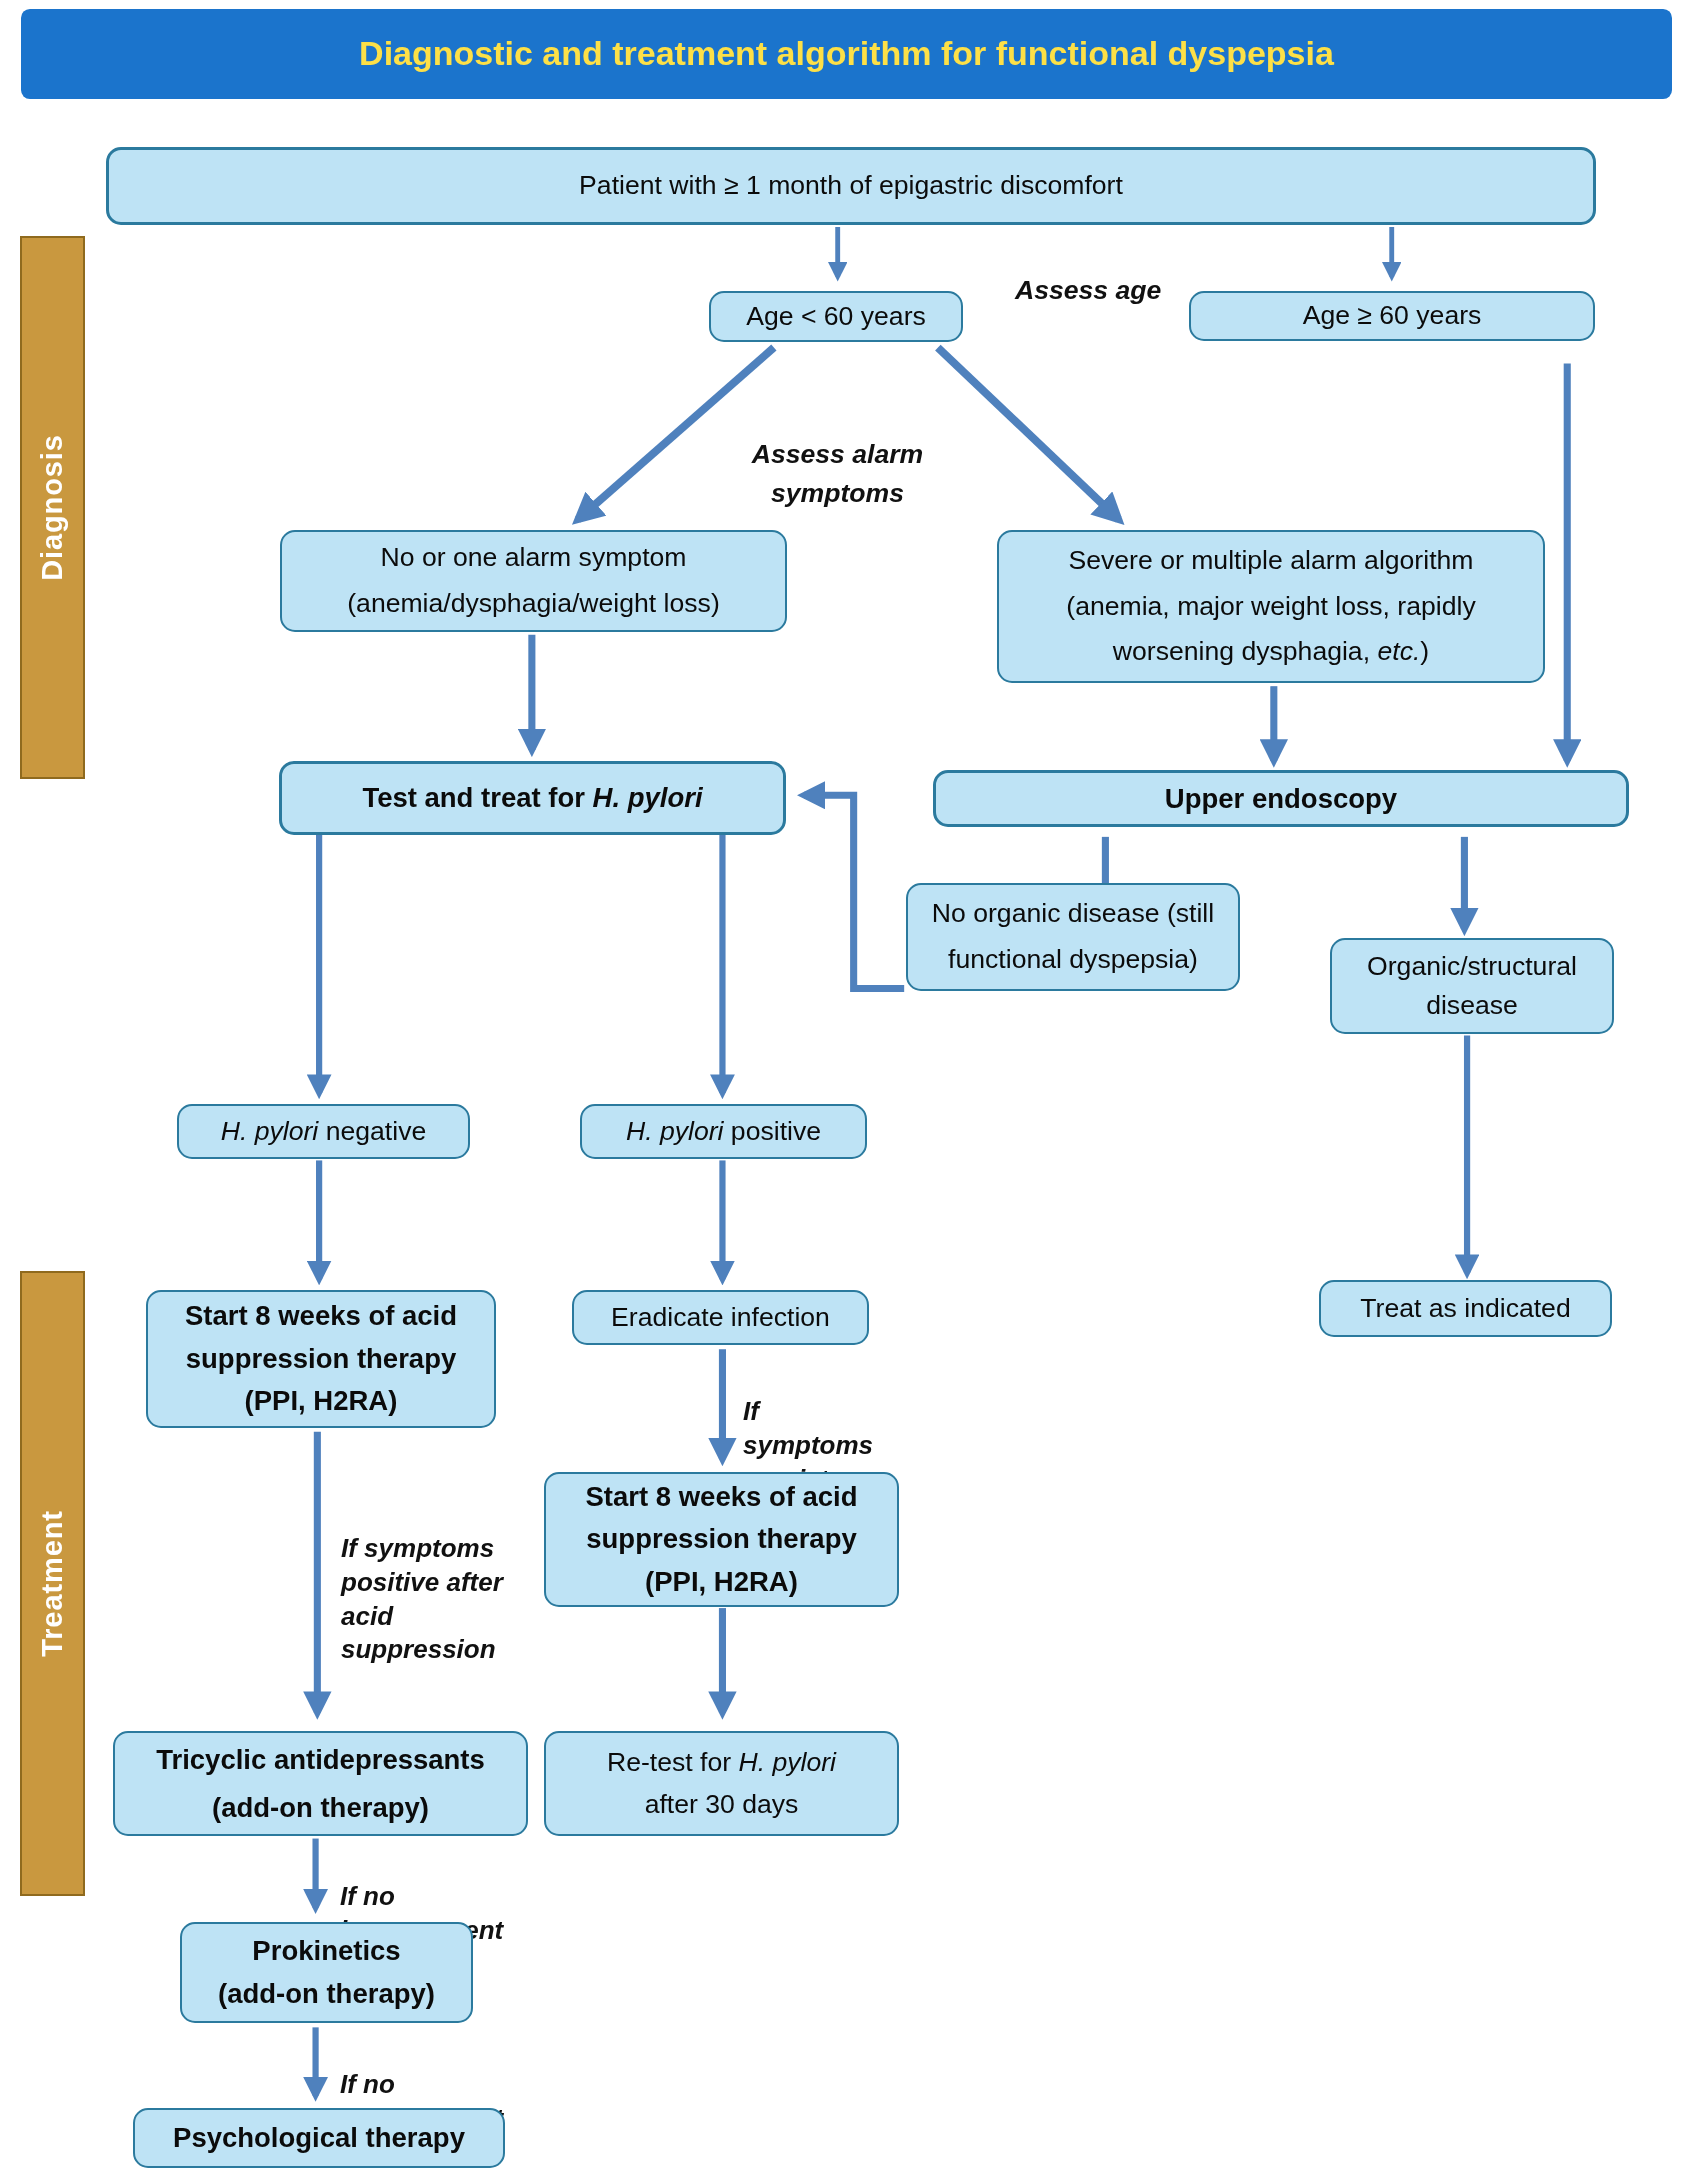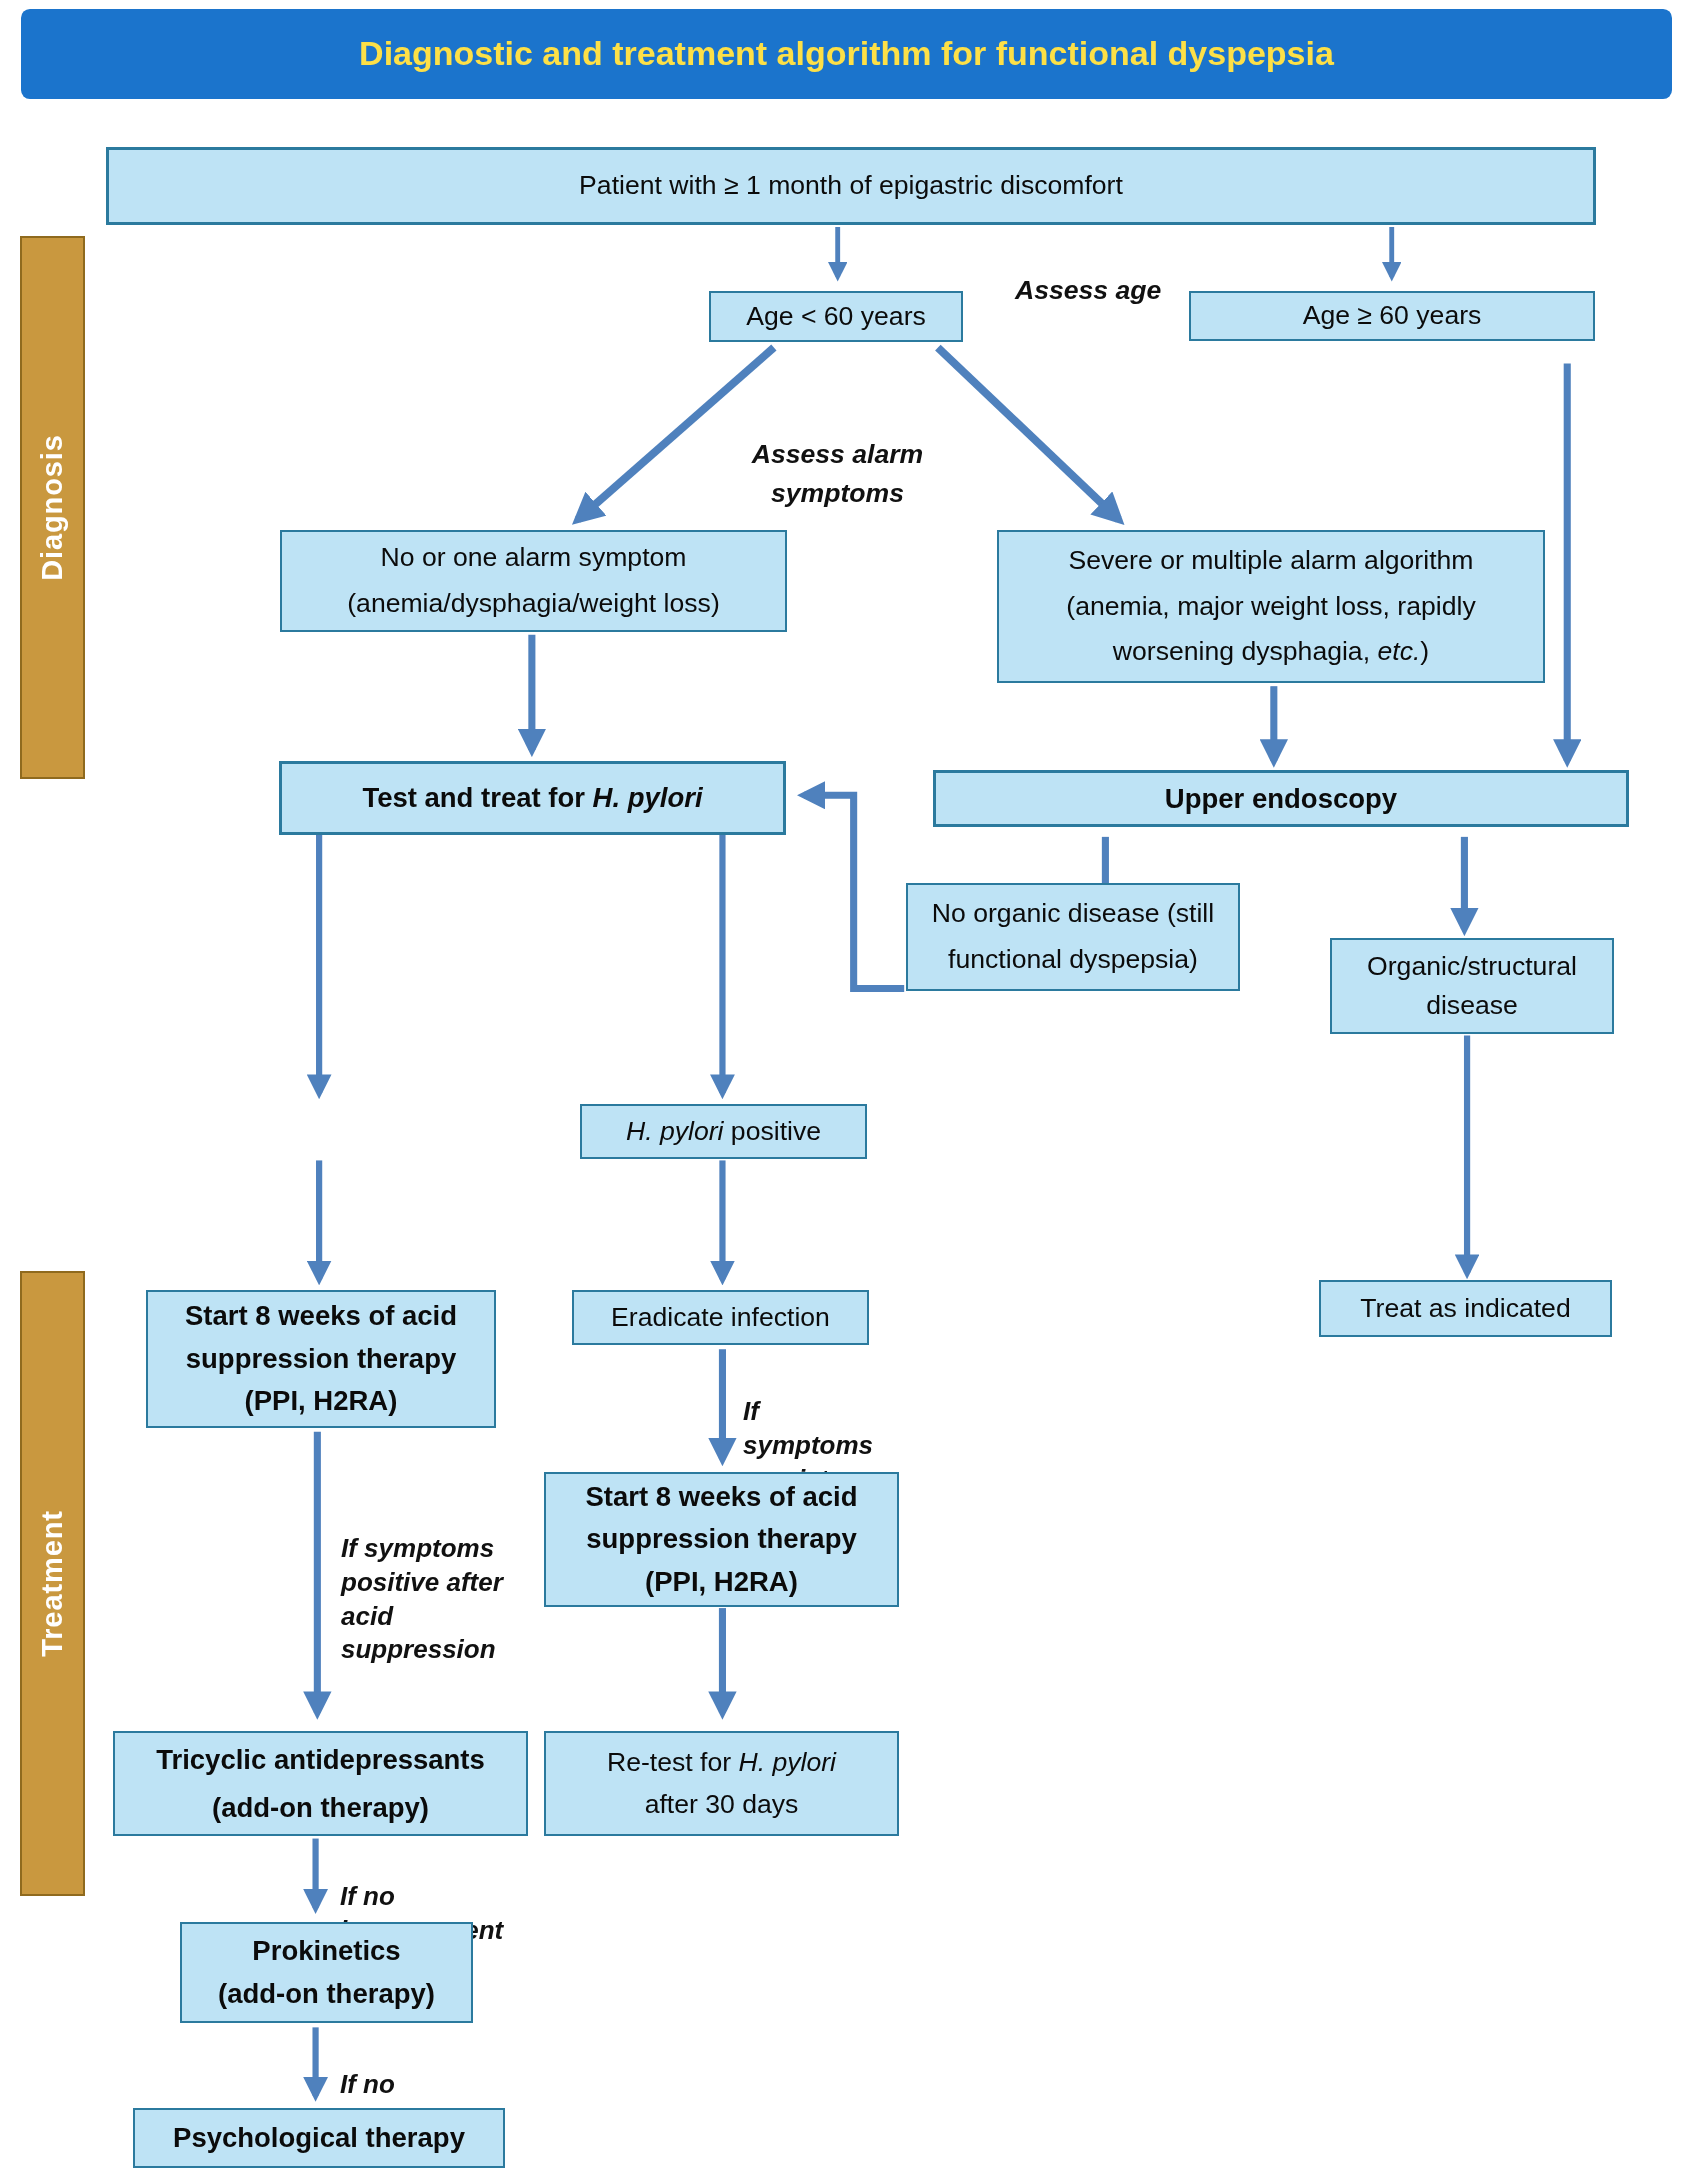--- a/index.html
+++ b/index.html
@@ -13,21 +13,21 @@
   #arrowlayer{position:absolute;left:0;top:0;z-index:1;}
   .arr{stroke:var(--c-arrow);fill:none;}
   .ahead{fill:var(--c-arrow);}
   .titlebar{
     position:absolute;left:21px;top:8.9px;width:1651px;height:90px;z-index:2;
     background:var(--c-title_bg);border-radius:8.9px;display:flex;align-items:center;justify-content:center;
   }
   .titlebar span{color:#fde047;font-size:34px;font-weight:700;}
   .box{
     position:absolute;z-index:2;box-sizing:border-box;
-    background:var(--c-box_fill);border:2.7px solid var(--c-box_border);border-radius:0;
+    background:var(--c-box_fill);border:2.7px solid var(--c-box_border);border-radius:15px;
     display:flex;flex-direction:column;align-items:center;justify-content:center;
     text-align:center;font-size:26.6px;line-height:1.35;padding:2px 7px;
   }
   .box.b{font-weight:700;font-size:27.5px;}
   .box .ln{line-height:1.72;white-space:nowrap;}
   .box.heavy{border-width:3.5px;}
   .lbl{position:absolute;z-index:2;font-weight:700;font-style:italic;font-size:26px;color:#111;margin-top:32px;}
   .lbl .ln{line-height:1.3;white-space:nowrap;}
   .lbl.center{text-align:center;}
   .lbl.big{font-size:26.6px;}
@@ -128,20 +128,23 @@
   <div class="box" style="left:906px;top:883px;width:334px;height:108px">
     <div class="ln">No organic disease (still</div>
     <div class="ln">functional dyspepsia)</div>
   </div>
 
   <div class="box" style="left:1330px;top:938px;width:284px;height:96px">
     <div class="ln" style="line-height:1.45">Organic/structural</div>
     <div class="ln" style="line-height:1.45">disease</div>
   </div>
 
+  <div class="box" style="left:177px;top:1104px;width:293px;height:55px">
+    <div class="ln"><i>H. pylori</i><span> negative</span></div>
+  </div>
   <div class="box" style="left:580px;top:1104px;width:287px;height:55px">
     <div class="ln"><i>H. pylori</i><span> positive</span></div>
   </div>
 
   <div class="box b" style="left:146px;top:1290px;width:350px;height:138px">
     <div class="ln" style="line-height:1.55">Start 8 weeks of acid</div>
     <div class="ln" style="line-height:1.55">suppression therapy</div>
     <div class="ln" style="line-height:1.55">(PPI, H2RA)</div>
   </div>
 

